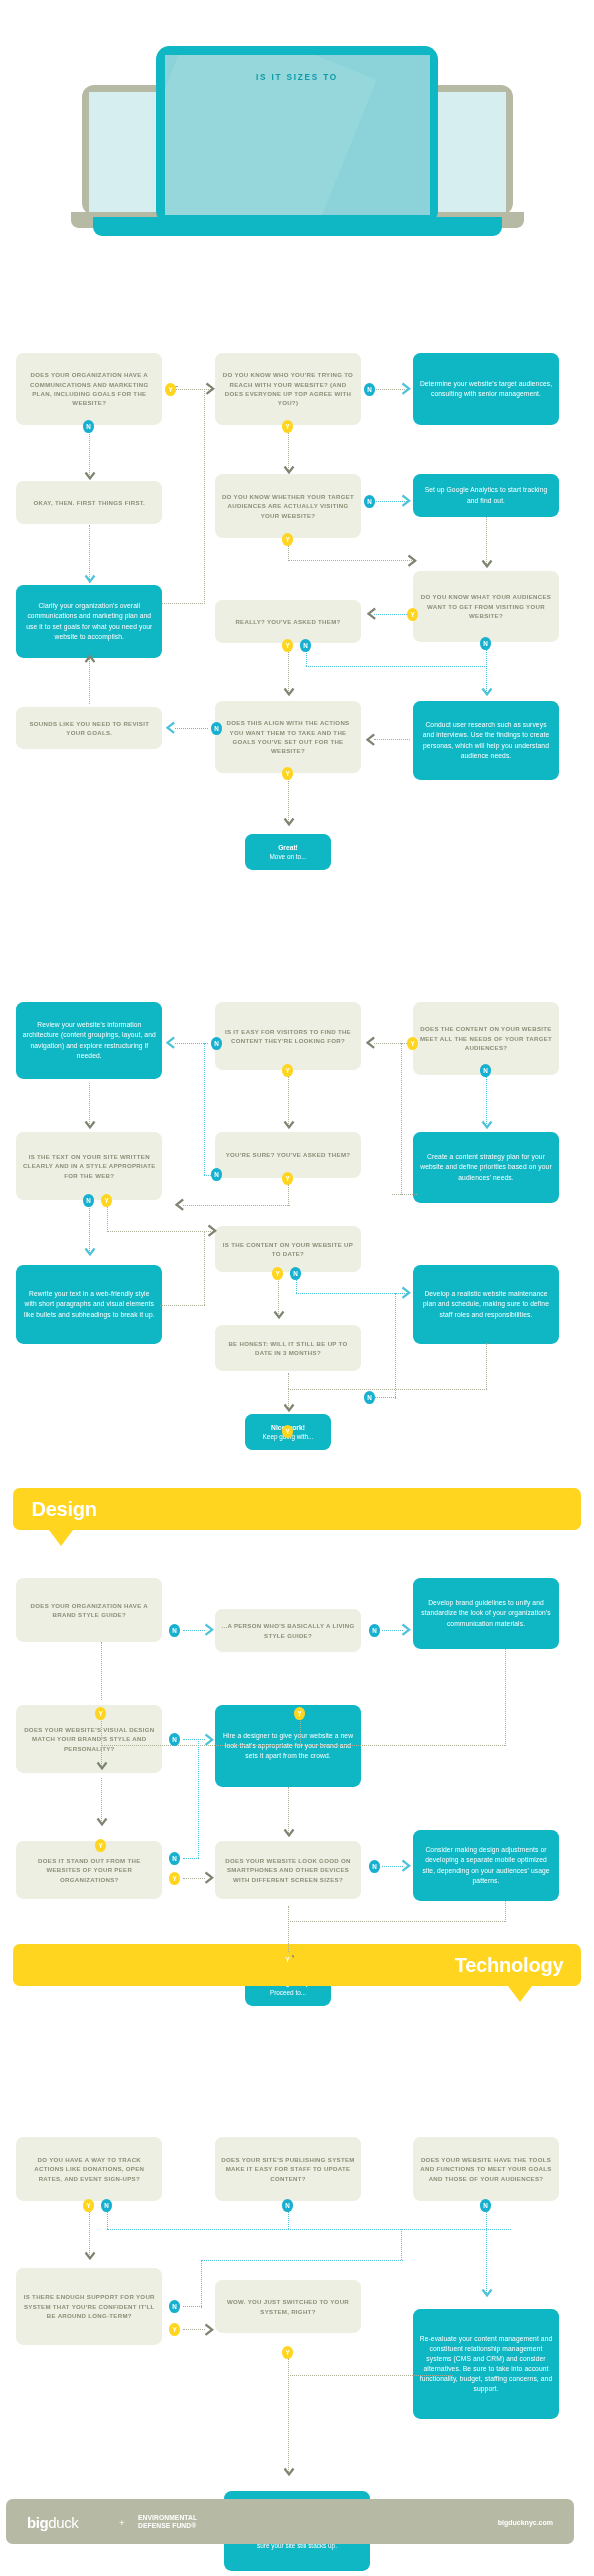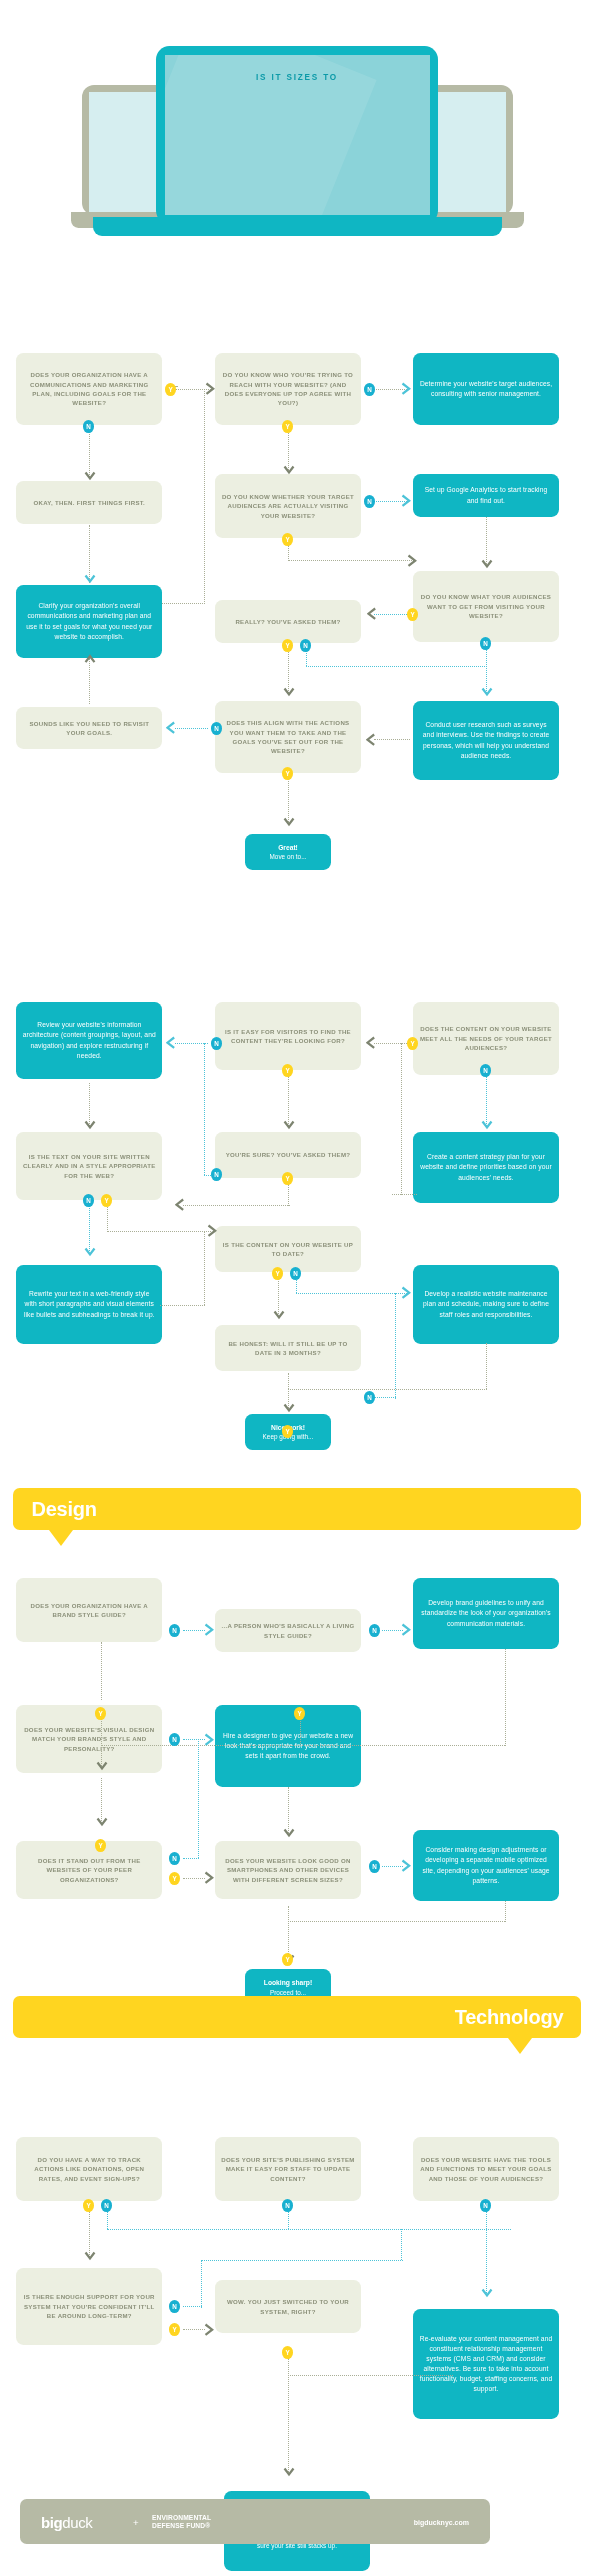--- a/index.html
+++ b/index.html
@@ -104,21 +104,21 @@
   .dot-v{ position:absolute; width:0; border-left:1.5px dotted #a9ae96; z-index:2; }
   .dot-h{ position:absolute; height:0; border-top:1.5px dotted #a9ae96; z-index:2; }
   .dot-v.b{ border-left-color:#4cc3d8; }
   .dot-h.b{ border-top-color:#4cc3d8; }
 
   .arrow{ position:absolute; z-index:5; }
   .arrow svg{ display:block; }
 
   
   .footer{
-    position:absolute; left:20px; width:470px; height:45px;
+    position:absolute; left:6px; width:568px; height:45px;
     background:#b6baa5; border-radius:6.7px;
   }
   .f-logo{
     position:absolute; left:21px; top:50%; transform:translateY(-50%);
     color:#ffffff; font-size:15px; letter-spacing:-0.4px;
   }
   .f-logo b{ font-weight:bold; }
   .f-plus{
     position:absolute; left:113px; top:50%; transform:translateY(-50%);
     color:#ffffff; font-size:9.7px;
@@ -517,21 +517,21 @@
   <div class="dot-v" style="left:288px; top:1906px; height:16.3px;"></div>
   <div class="dot-h" style="left:288px; top:1921px; width:217px;"></div>
   <div class="dot-v" style="left:505px; top:1901px; height:21px;"></div>
   <div class="dot-v" style="left:288px; top:1921px; height:39px;"></div>
   <div class="arrow" style="left:283px; top:1954px;">
       <svg width="12" height="9.7" viewBox="0 0 16 13">
         <polyline points="2,2 8,10 14,2" fill="none" stroke="#7d8470" stroke-width="3"></polyline>
       </svg>
     </div>
 
-  <div class="banner right" style="top:1996px">
+  <div class="banner right" style="top:1944px">
     <span class="btxt">Technology</span>
     <span class="tail"></span>
   </div>
 
   <div class="node q" style="left:16.3px;  top:2137px; width:146px; height:64px;">DO YOU HAVE A WAY TO TRACK ACTIONS LIKE DONATIONS, OPEN RATES, AND EVENT SIGN-UPS?</div>
   <div class="node q" style="left:215px; top:2137px; width:146px; height:64px;">DOES YOUR SITE'S PUBLISHING SYSTEM MAKE IT EASY FOR STAFF TO UPDATE CONTENT?</div>
   <div class="node q" style="left:413px; top:2137px; width:146px; height:64px;">DOES YOUR WEBSITE HAVE THE TOOLS AND FUNCTIONS TO MEET YOUR GOALS AND THOSE OF YOUR AUDIENCES?</div>
 
   <div class="node q" style="left:16.3px;  top:2268px; width:146px; height:77px;">IS THERE ENOUGH SUPPORT FOR YOUR SYSTEM THAT YOU'RE CONFIDENT IT'LL BE AROUND LONG-TERM?</div>
   <div class="node q" style="left:215px; top:2280px; width:146px; height:53px;">WOW. YOU JUST SWITCHED TO YOUR SYSTEM, RIGHT?</div>

